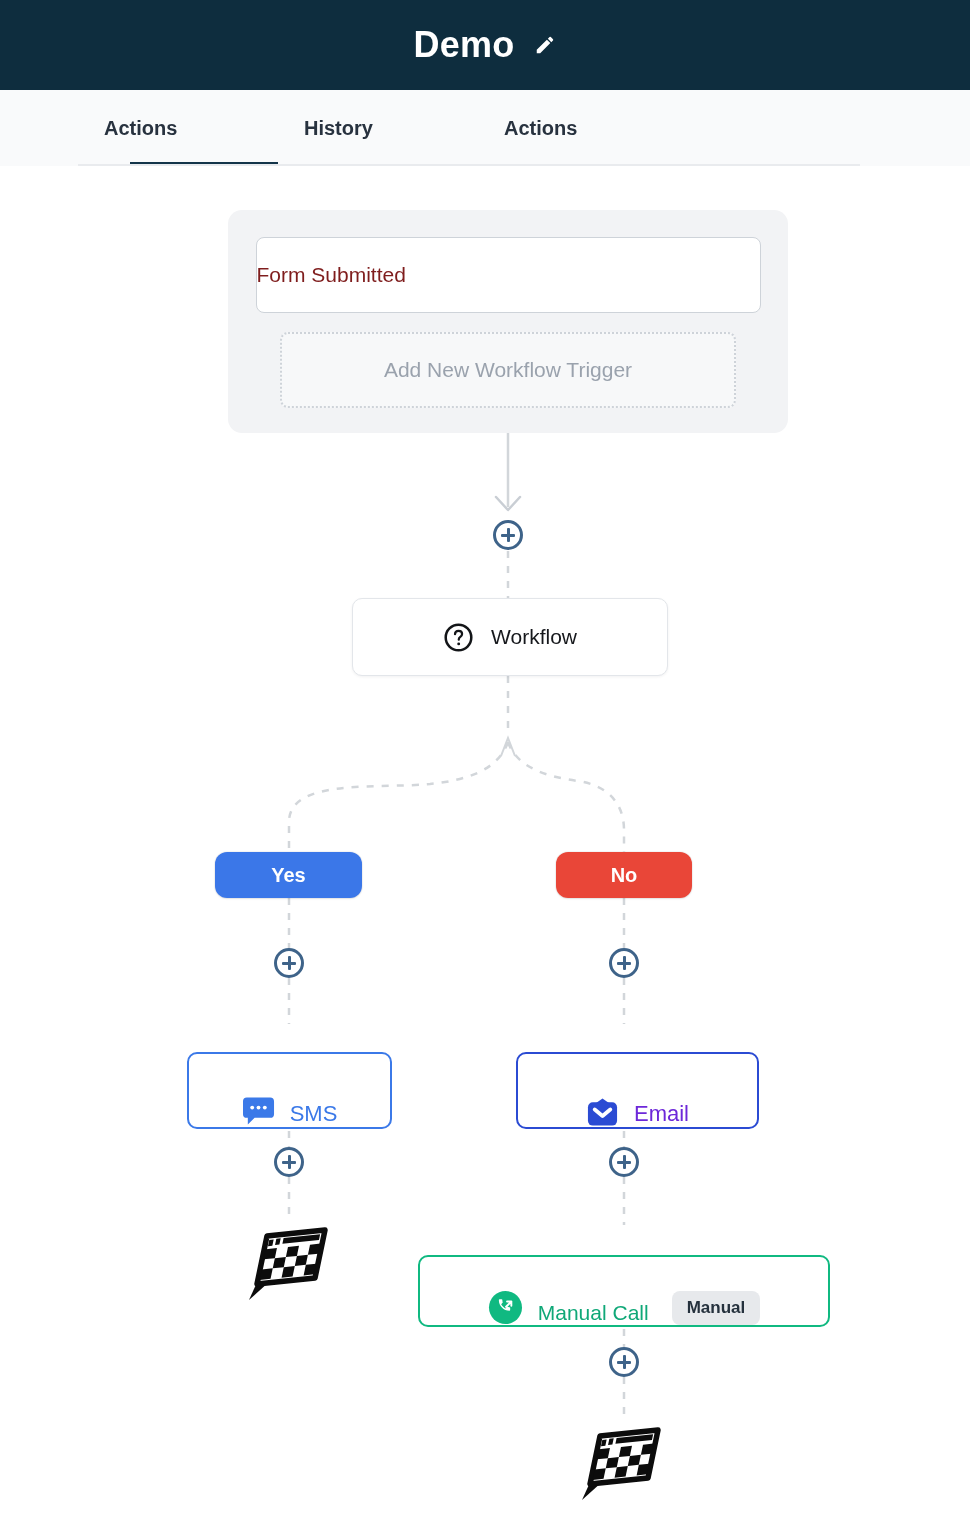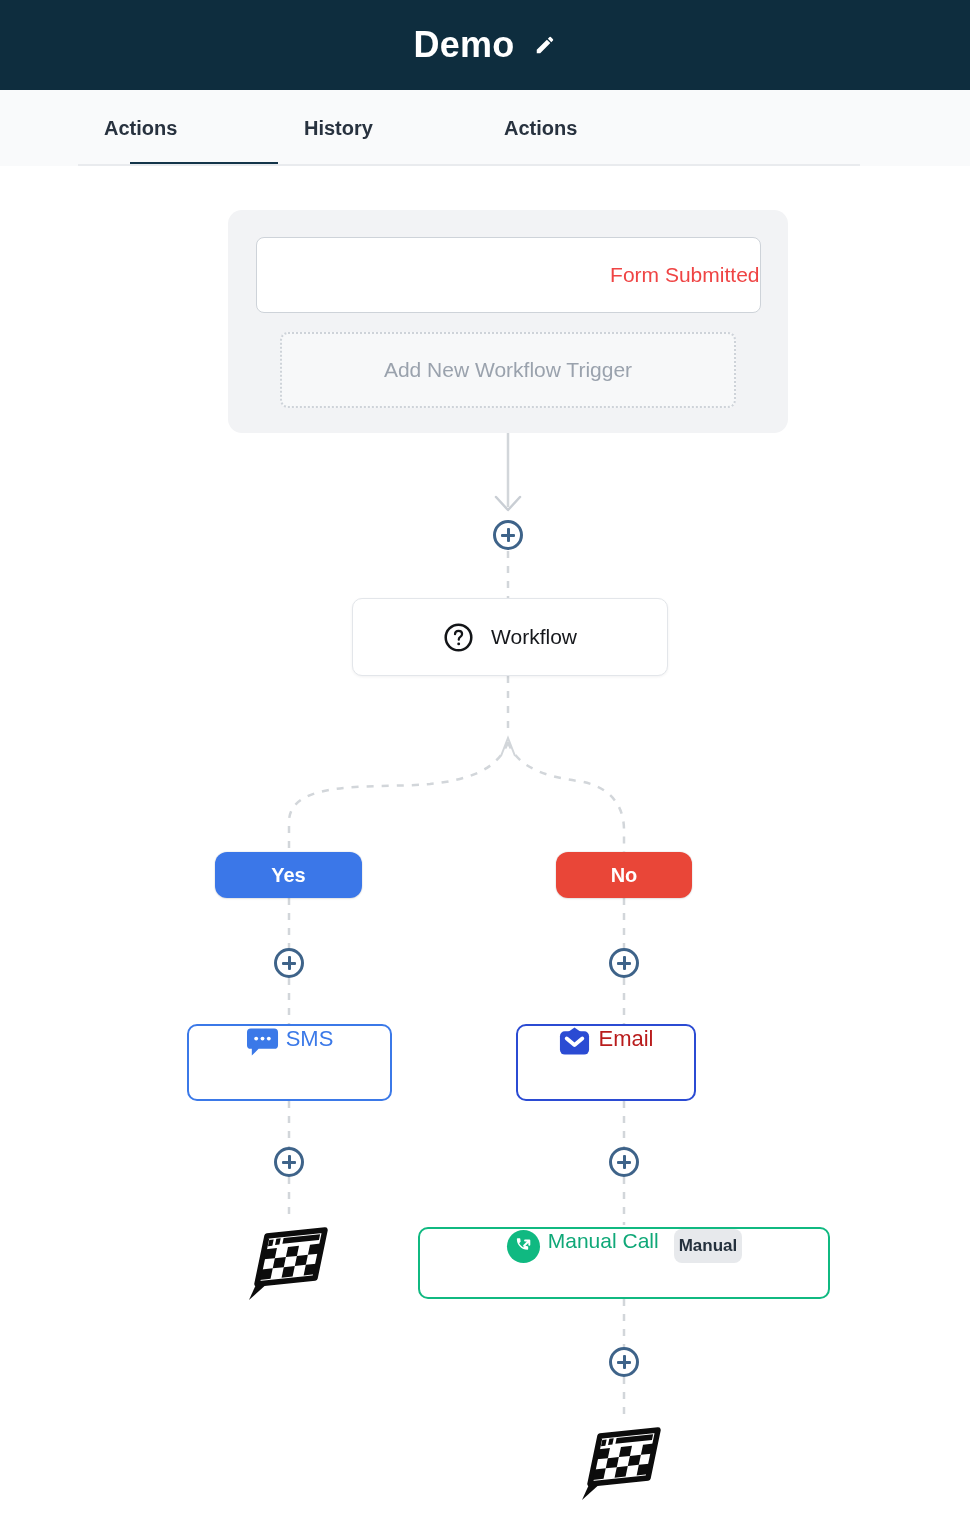--- a/index.html
+++ b/index.html
@@ -28,22 +28,22 @@
   
   .canvas { position:relative; width:970px; height:1362px; background:#ffffff; }
   .connectors { position:absolute; left:0; top:0; pointer-events:none; }
   .node { position:absolute; background:#fff; }
   
   .trigger-group {
     left:228px; top:44px; width:560px; height:223px; background:#f2f3f5; border-radius:14px;
   }
   .trigger-box {
     width:505px; height:76px; margin:27px auto 0; background:#ffffff; border:1.5px solid #ced3d9;
-    border-radius:8px; display:flex; align-items:center; justify-content:flex-end;
-    font-size:21px; color:#ef4444; font-weight:500; cursor:pointer;
+    border-radius:8px; display:flex; align-items:center; justify-content:flex-start;
+    font-size:21px; color:#7f1d1d; font-weight:500; cursor:pointer;
   }
   .add-trigger-box {
     width:456px; height:76px; margin:19px auto 0; background:#f7f8f9; border:2px dotted #ced3d9;
     border-radius:8px; display:flex; align-items:center; justify-content:center;
     font-size:21px; color:#9aa2ad; cursor:pointer;
   }
   
   .plus {
     position:absolute; width:30px; height:30px; border:3px solid #3e6389; border-radius:50%;
     background:#ffffff; cursor:pointer; display:flex; align-items:center; justify-content:center;
@@ -64,28 +64,28 @@
   .chip {
     position:absolute; top:686px; height:46px; border-radius:12px; display:flex; align-items:center;
     justify-content:center; color:#ffffff; font-size:20px; font-weight:600; cursor:pointer;
     box-shadow:0 0 0 1px rgba(0,0,0,.04), 0 1px 2px rgba(0,0,0,.08);
   }
   .chip-yes { left:215px; width:147px; background:#3b77e8; }
   .chip-no  { left:556px; width:136px; background:#e94638; }
   
   .action-node {
     position:absolute; height:77px; background:#fff; border-radius:10px; display:flex;
-    align-items:flex-start; justify-content:center; gap:7px; cursor:pointer; font-weight:500;
+    align-items:flex-end; justify-content:center; gap:15px; cursor:pointer; font-weight:500;margin-top:28px;
   }
   .sms-node   { left:187px; top:858px; width:205px; border:2px solid #3b79e8; color:#3b79e8; font-size:22px; }
-  .email-node { left:516px; top:858px; width:180px; border:2px solid #2b4bd3; color:#b91c1c; font-size:22px; }
+  .email-node { left:516px; top:858px; width:243px; border:2px solid #2b4bd3; color:#6d28d9; font-size:22px; }
   .manual-node{ left:418px; top:1061px; width:412px; height:72px; border:2px solid #10b981; color:#10a878; font-size:21px; }
   .badge {
     background:#e7e9ec; color:#25313d; font-size:17px; font-weight:600; border-radius:8px;
-    padding:7px 5px; margin-left:8px;
+    padding:7px 15px; margin-left:8px;
   }
   .flag { position:absolute; width:84px; height:82px; }
   .flag-left  { left:247px; top:1058px; }
   .flag-right { left:580px; top:1258px; }
   .icon { display:inline-flex; align-items:center; justify-content:center; }
 </style>
 </head>
 <body>
 
 <div class="header">

